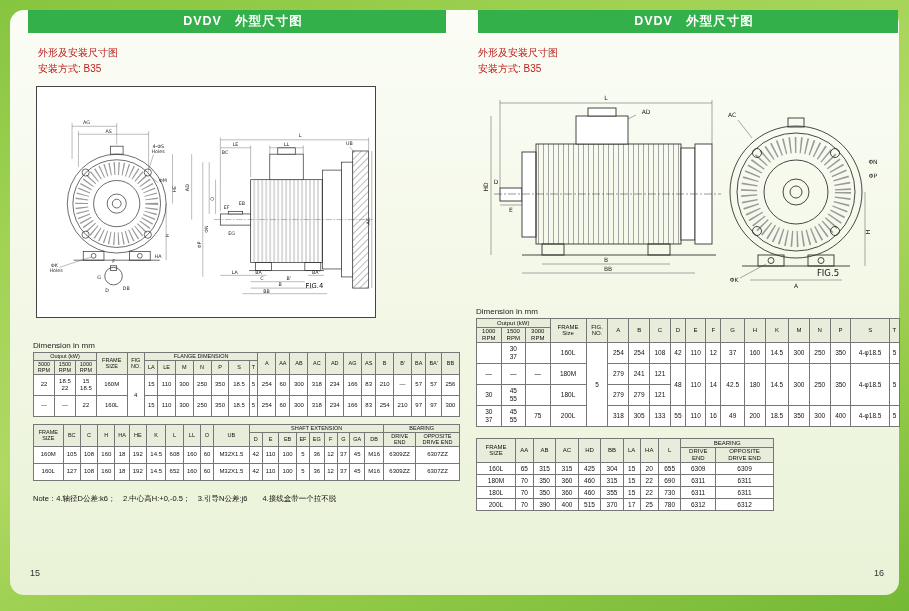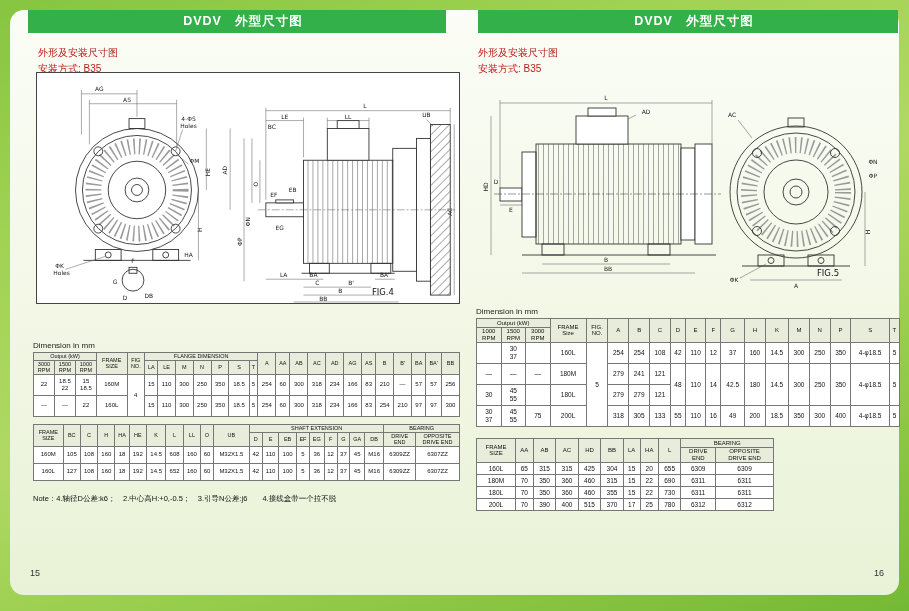--- a/index.html
+++ b/index.html
@@ -15,21 +15,21 @@
     border-radius:14px;
   }
   .hdrbar{
     position:absolute;height:23px;background:#33b04a;color:#fff;
     font-weight:bold;font-size:12.5px;line-height:23px;padding-left:12px;letter-spacing:1px;text-align:center;
   }
   #hdr-left{left:28px;top:10px;width:418px}
   #hdr-right{left:478px;top:10px;width:420px}
   .sub{position:absolute;font-size:10px;color:#b91c1c}
   .draw{position:absolute}
-  #drawL{left:36px;top:72px;width:424px;height:232px;background:#fff;border:1px solid #444}
+  #drawL{left:36px;top:86px;width:340px;height:232px;background:#fff;border:1px solid #444}
   #drawR{left:476px;top:92px;width:422px;height:200px}
   svg text{font-family:"DejaVu Sans",sans-serif;font-size:6px;fill:#222}
   svg .figlbl{font-size:8.5px;fill:#111}
   .dimnote{position:absolute;font-size:8px;color:#222;}
   #dimL{left:33px;width:427px;top:341px}
   #dimR{left:476px;width:424px;top:307px}
   table.dt{position:absolute;border-collapse:collapse;background:#fff}
   table.dt th,table.dt td{
     border:1px solid #777;text-align:center;vertical-align:middle;
     white-space:pre-line;padding:0 1px;color:#111;font-weight:normal;line-height:1.15;

